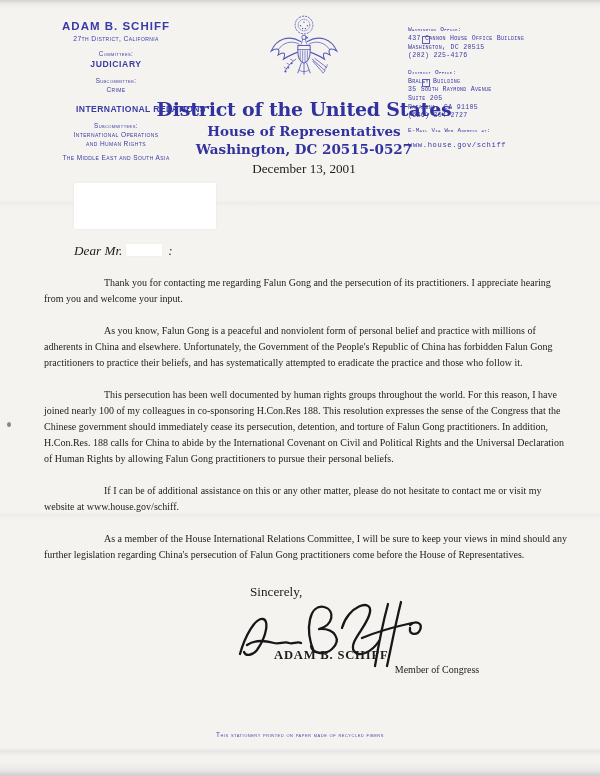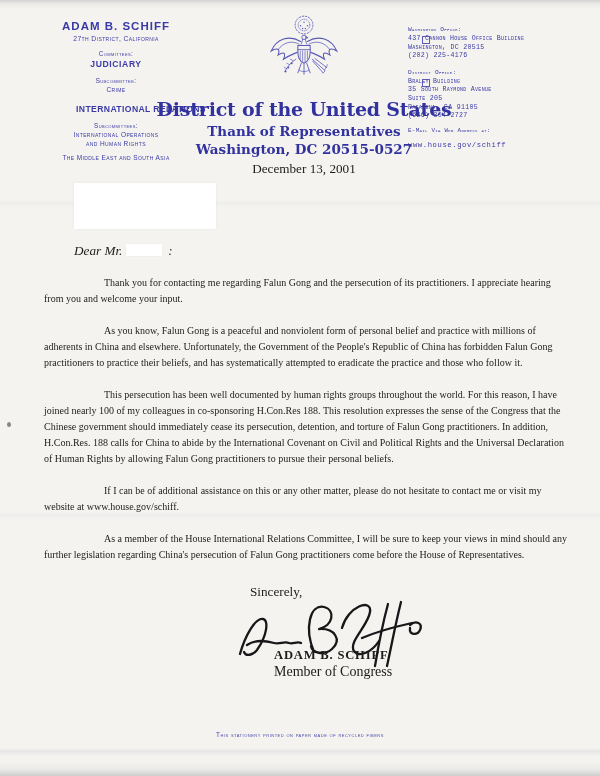--- a/index.html
+++ b/index.html
@@ -81,21 +81,21 @@
     box-shadow: 0 0 2px rgba(0,0,0,.05);
   }
   .body-text { margin: 0 32px 0 36px; font-size: 10px; line-height: 16px; }
   .body-text p { margin-top: 16px; text-indent: 60px; }
 
   .closing-block { margin-left: 242px; position: relative; }
   .closing { margin-top: 21px; font-size: 13.2px; }
   .signature-wrap { position: relative; height: 58px; margin-left: -14px; margin-top: -8px; }
   .signature-wrap svg { position: absolute; left: 0; top: 0; }
   .signer-name { font-size: 12.6px; font-weight: bold; letter-spacing: .8px; margin-left: 24px; margin-top: -2px; position: relative; }
-  .signer-title { font-size: 14px; margin-left: 24px; margin-top: 1px; }
+  .signer-title { font-size: 10px; margin-left: 24px; margin-top: 1px; text-align: center; }
 
   .footer-note {
     position: absolute; left: 0; right: 0; top: 731px;
     text-align: center; color: #4a4ab0;
     font-family: "Liberation Sans", sans-serif;
     font-variant: small-caps; font-size: 6.4px; letter-spacing: .5px;
   }
   .scan-speck {
     position: absolute; left: 7px; top: 422px; width: 4px; height: 5px;
     background: #6a6a72; border-radius: 50%; opacity: .8;
@@ -176,21 +176,21 @@
         <path d="M48,72 C42,76 36,82 32,90" stroke-width="1.2"></path>
         <circle cx="42" cy="78" r="1.5" fill="#5a5ab8" stroke="none"></circle>
         <circle cx="37" cy="84" r="1.5" fill="#5a5ab8" stroke="none"></circle>
         <circle cx="33" cy="90" r="1.5" fill="#5a5ab8" stroke="none"></circle>
         <path d="M44,74 l-4,-2 M39,80 l-4,-2 M35,86 l-4,-2" stroke-width="1"></path>
 
         <path d="M72,72 L90,88 M73,75 L88,92 M76,71 L93,84" stroke-width="1.2"></path>
         <path d="M90,88 l2,-4 M88,92 l3,-3 M93,84 l1,-4" stroke-width="1"></path>
       </svg>
       <div class="mh-congress">District of the United States</div>
-      <div class="mh-house">Thank of Representatives</div>
+      <div class="mh-house">House of Representatives</div>
       <div class="mh-city">Washington, DC 20515-0527</div>
       <div class="date">December 13, 2001</div>
     </div>
   </div>
 
   <div class="redaction-address"></div>
 
   <div class="salutation">
     <span>Dear Mr.</span><span class="redaction-name"></span><span>:</span>
   </div>

